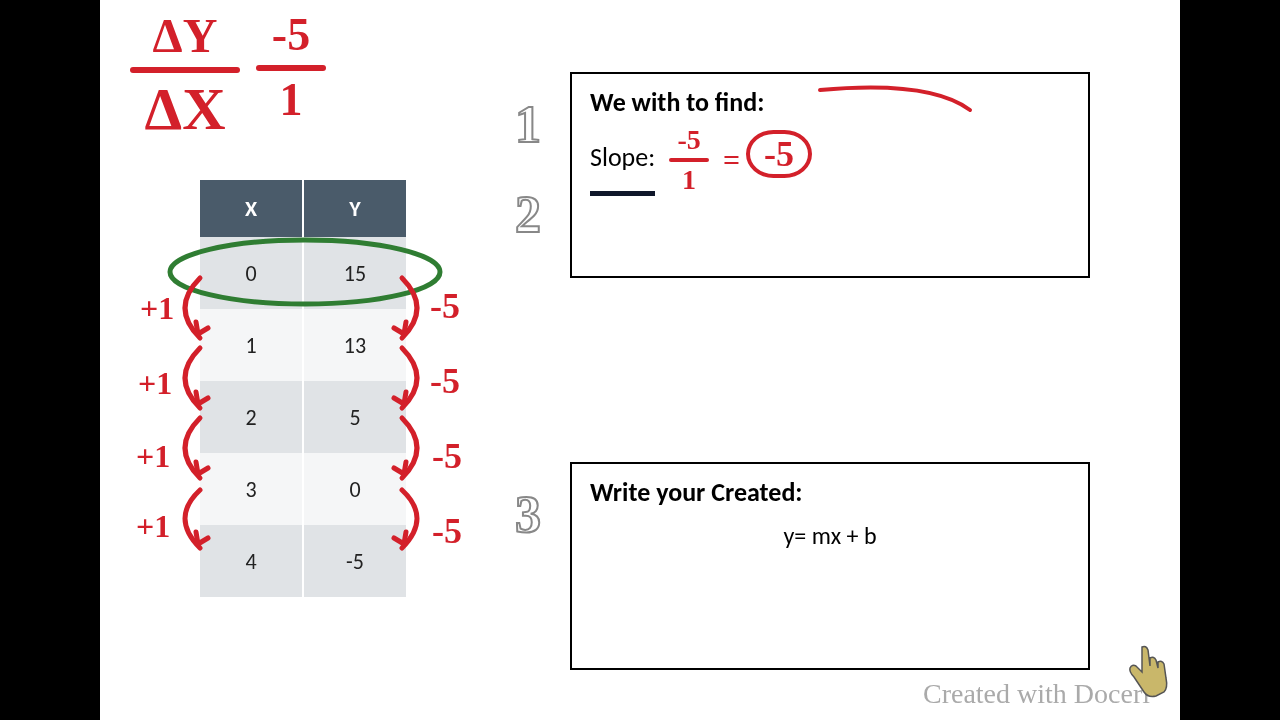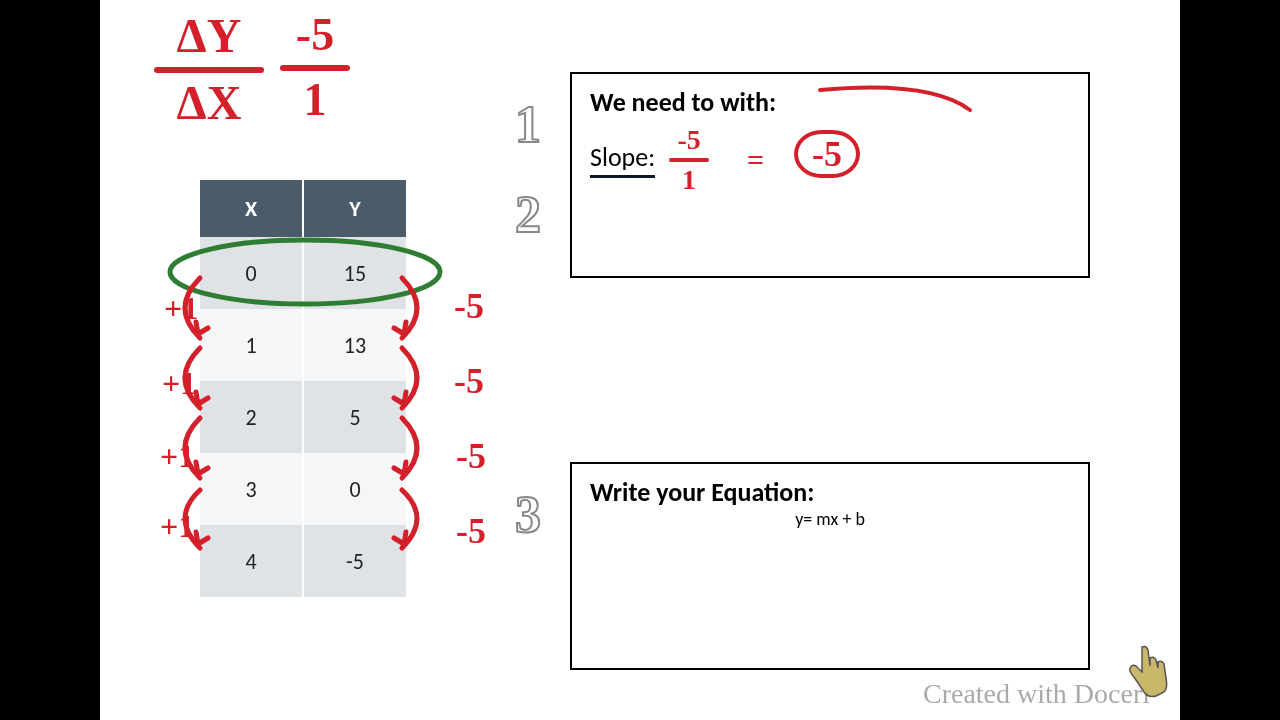--- a/index.html
+++ b/index.html
@@ -13,29 +13,29 @@
   }
   .whiteboard {
     position: absolute;
     left: 100px;
     top: 0;
     width: 1080px;
     height: 720px;
     background: #fff;
   }
   
-  .hw-red { color: #d3202a; font-family: "Comic Sans MS", cursive; font-weight: bold; margin-left: 24px; }
+  .hw-red { color: #d3202a; font-family: "Comic Sans MS", cursive; font-weight: bold; }
   .hw-green { color: #2f7d32; font-family: "Comic Sans MS", cursive; font-weight: bold; }
   .frac-wrap {
     position: absolute;
     left: 30px;
     top: 8px;
   }
   .frac-wrap .num1 { font-size: 48px; }
-  .frac-wrap .den1 { font-size: 48px; }
+  .frac-wrap .den1 { font-size: 60px; }
   .frac-wrap .bar1 {
     width: 110px; height: 6px; background: #d3202a; margin: 4px 0 2px 0;
     border-radius: 3px;
   }
   .frac-wrap .col { display: inline-block; vertical-align: top; text-align: center; }
   .frac-wrap .col + .col { margin-left: 12px; }
   .frac-wrap .num2 { font-size: 46px; }
   .frac-wrap .den2 { font-size: 46px; }
   .frac-wrap .bar2 {
     width: 70px; height: 6px; background: #d3202a; margin: 4px auto 2px auto;
@@ -96,41 +96,41 @@
     border: 2px solid #000;
     background: #fff;
     padding: 12px 18px;
     font-size: 26px;
     color: #000;
   }
   .box1 { left: 470px; top: 72px; width: 480px; height: 178px; }
   .box3 { left: 470px; top: 462px; width: 480px; height: 180px; }
   .box .bold { font-weight: bold; }
   .slope-underline {
-    border-bottom: 3px solid #0f172a;
-    padding-bottom: 2px;
+    border-bottom: 5px solid #0f172a;
+    padding-bottom: 18px;
   }
   .slope-frac {
     display: inline-block; vertical-align: middle; text-align: center;
     margin: 0 8px;
   }
   .slope-frac .n { font-size: 28px; }
   .slope-frac .b { width: 40px; height: 4px; background:#d3202a; margin:2px auto; border-radius:2px;}
   .slope-frac .d { font-size: 28px; }
   .circle-ans {
     display: inline-block;
     font-size: 36px;
     padding: 2px 14px;
     border: 4px solid #d3202a;
     border-radius: 50% / 60%;
     line-height: 1;
   }
   .yint-val { font-size: 40px; margin-left: 10px; }
 
-  .eq-line { text-align:center; font-size:18px; margin-top:0; }
+  .eq-line { text-align:center; font-size:24px; margin-top:13px; }
   .eq2 { margin-top:28px; font-size:28px; }
   .eq2 .ans { font-size:34px; }
   .eq2 .blank {
     display:inline-block; width:220px; border-bottom:2px solid #000;
     vertical-align: bottom; height: 34px; margin-left:4px;
     text-align:left;
   }
 
   
   .watermark {
@@ -214,35 +214,35 @@
   <div class="minus5 hw-red" style="left:330px; top:285px;">-5</div>
   <div class="minus5 hw-red" style="left:330px; top:360px;">-5</div>
   <div class="minus5 hw-red" style="left:332px; top:435px;">-5</div>
   <div class="minus5 hw-red" style="left:332px; top:510px;">-5</div>
 
   <div class="stepnum" style="left:415px; top:95px;">1</div>
   <div class="stepnum" style="left:415px; top:185px;">2</div>
   <div class="stepnum" style="left:415px; top:485px;">3</div>
 
   <div class="box box1">
-    <div class="bold">We need to with:</div>
+    <div class="bold">We with to find:</div>
     <div style="margin-top:6px;">
       <span class="slope-underline">Slope:</span>
       <span class="slope-frac hw-red">
         <div class="n">-5</div>
         <div class="b"></div>
         <div class="d">1</div>
       </span>
       <span class="hw-red" style="font-size:30px; vertical-align:middle;">=</span>
       <span class="circle-ans hw-red">-5</span>
     </div>
   </div>
 
   <div class="box box3">
-    <div class="bold">Write your Equation:</div>
+    <div class="bold">Write your Created:</div>
     <div class="eq-line">y= mx + b</div>
   </div>
 
   <svg class="svg-overlay" viewBox="0 0 1080 720">
 
     <ellipse cx="205" cy="272" rx="135" ry="32" fill="none" stroke="#2f7d32" stroke-width="5"></ellipse>
 
     <g fill="none" stroke="#d3202a" stroke-width="5" stroke-linecap="round">
       <path d="M100 278 Q70 308 100 338"></path>
       <path d="M98 334 l10 -6 M98 334 l-2 -12"></path>

